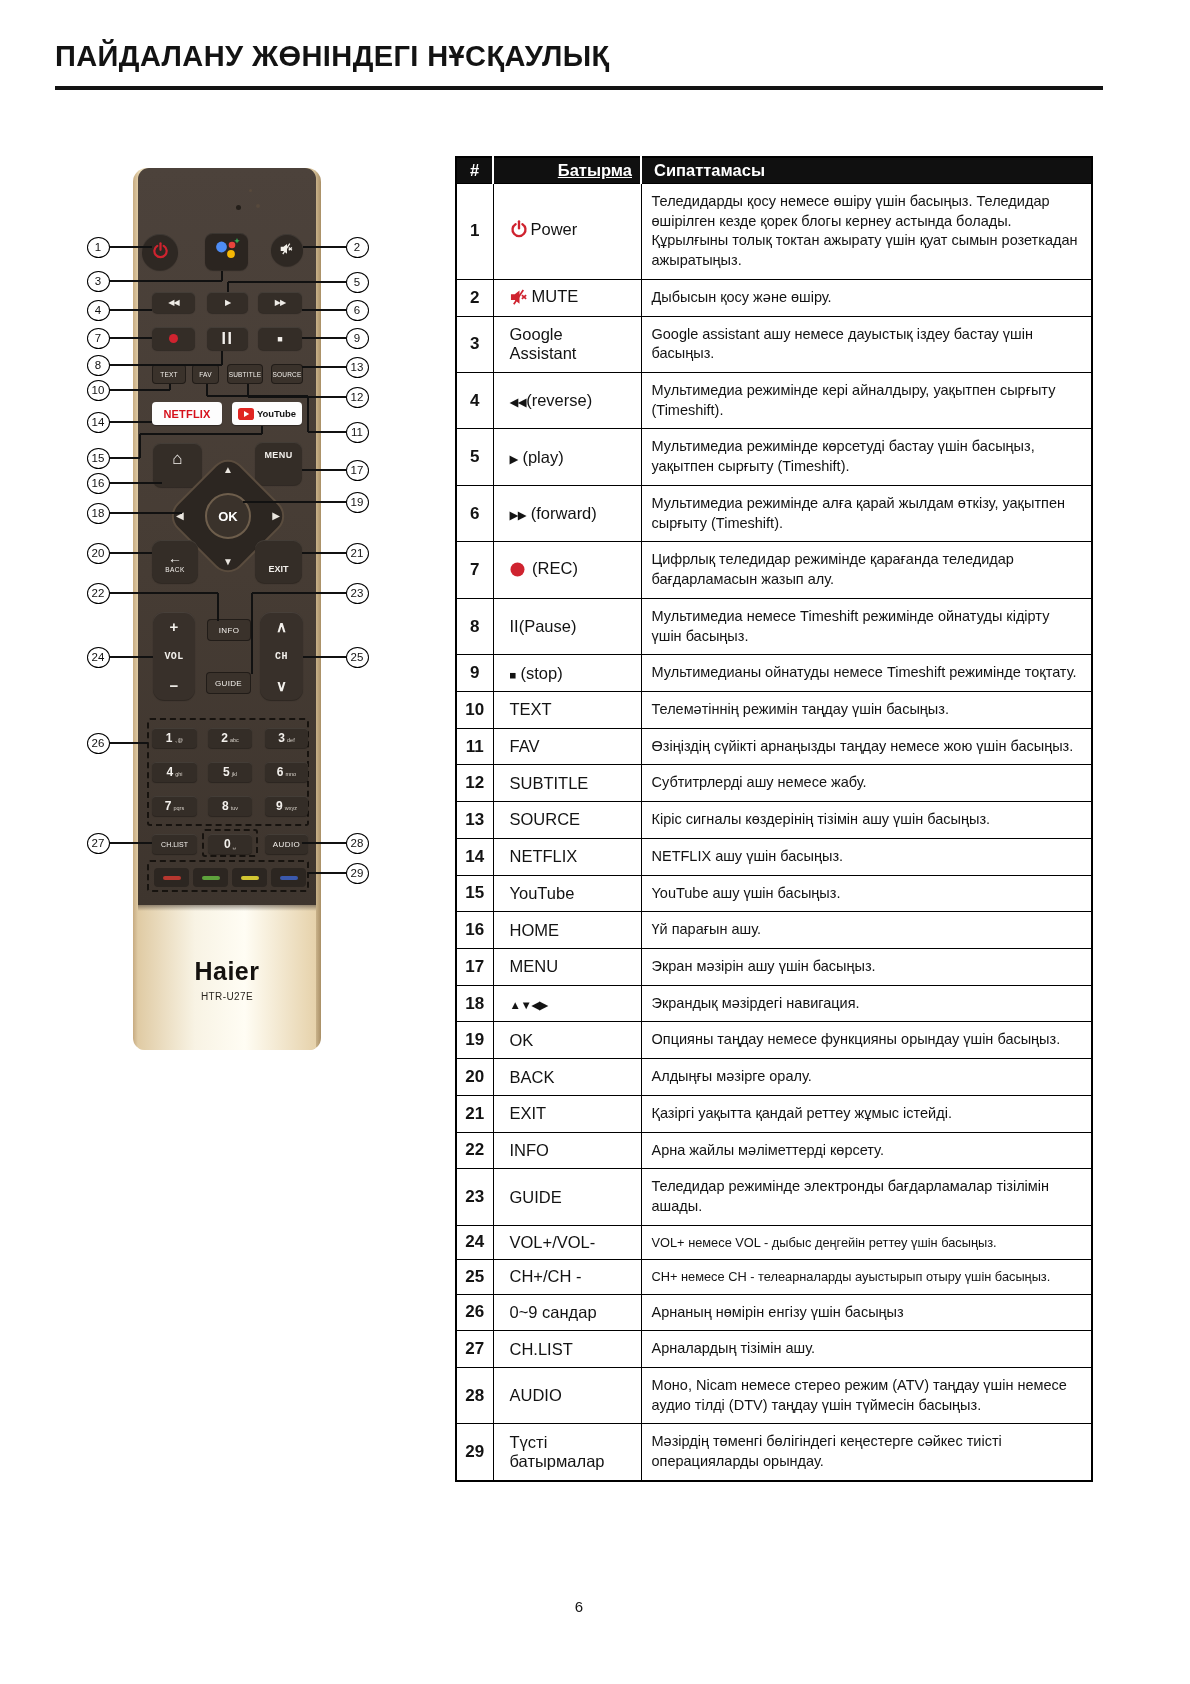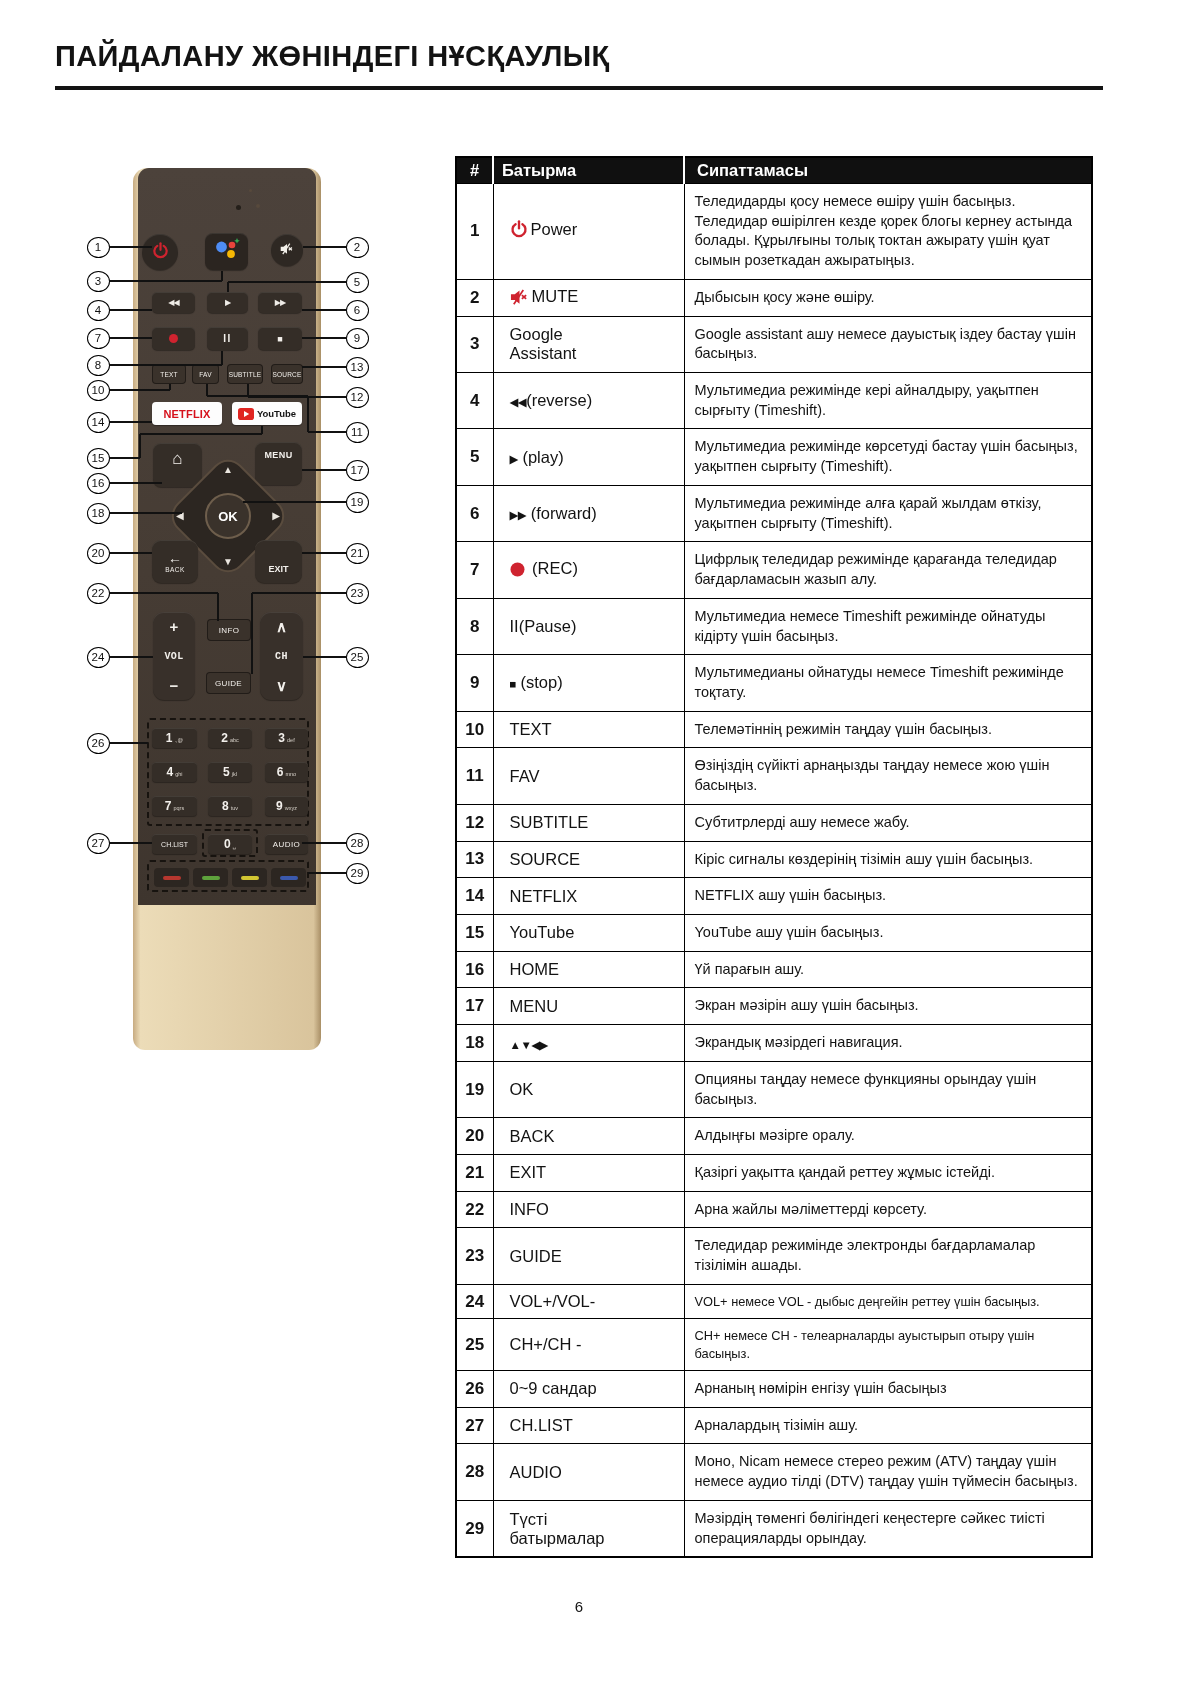--- a/index.html
+++ b/index.html
@@ -34,21 +34,21 @@
   .round{border-radius:50%;}
   .power{left:9px;top:66px;width:36px;height:36px;background:#2e2username;background:#2e2823;}
   .google{left:72px;top:65px;width:43px;height:37px;border-radius:8px;background:#2b2520;}
   .mute{left:138px;top:66px;width:32px;height:32px;background:#2e2823;}
   .media{font-size:8px;letter-spacing:-1px;color:#efece7;}
   .rev{left:19px;top:124px;width:43px;height:21px;}
   .play{left:74px;top:124px;width:41px;height:21px;}
   .fwd{left:125px;top:124px;width:44px;height:21px;}
   .rec{left:19px;top:159px;width:43px;height:23px;}
   .rec i{display:block;width:9px;height:9px;border-radius:50%;}
-  .pause{left:74px;top:159px;width:41px;height:23px;font-size:10px;font-weight:bold;letter-spacing:1.5px;}
+  .pause{left:74px;top:159px;width:41px;height:23px;font-size:16px;font-weight:bold;letter-spacing:1.5px;}
   .stop{left:125px;top:159px;width:44px;height:23px;font-size:9px;}
   .skey{font-size:6.5px;letter-spacing:.2px;background:#3a322b;box-shadow:0 0 0 1px #211c18;border-radius:3px;}
   .k-text{left:20px;top:197px;width:32px;height:18px;}
   .k-fav{left:60px;top:197px;width:25px;height:18px;}
   .k-sub{left:95px;top:197px;width:34px;height:18px;}
   .k-src{left:139px;top:197px;width:30px;height:18px;}
   .netflix-key{left:19px;top:234px;width:70px;height:23px;background:#fdfdfd;border-radius:4px;}
   .nf-text{font-weight:bold;font-size:11px;letter-spacing:.2px;}
   .youtube-key{left:99px;top:234px;width:70px;height:23px;background:#fdfdfd;border-radius:4px;gap:3px;}
   .yt-text{font-weight:bold;font-size:9.5px;color:#141414;}
@@ -95,21 +95,21 @@
   .callout{position:absolute;width:23px;height:21px;border:1.5px solid #000;border-radius:50%;
            background:#fff;display:flex;align-items:center;justify-content:center;
            font-size:11.5px;color:#111;z-index:5;}
   .cline{position:absolute;background:#111;z-index:4;}
 
   
   .tablewrap{position:absolute;left:455px;top:156px;width:638px;}
   table{width:100%;border-collapse:collapse;border:2px solid #000;}
   th{background:#101010;color:#fff;font-size:16.5px;padding:3px 8px;border-bottom:1.5px solid #000;}
   th.h-num{width:37px;border-right:2px solid #fff;}
-  th.h-btn{width:191px;border-right:2px solid #fff;text-align:left;}
+  th.h-btn{width:148px;border-right:2px solid #fff;text-align:right;text-decoration:underline;}
   th.h-desc{text-align:left;padding-left:12px;}
   td{border:1.5px solid #000;vertical-align:middle;}
   td.c-num{text-align:center;font-weight:bold;font-size:17px;}
   td.c-btn{font-weight:normal;font-size:16.5px;padding:4px 4px 4px 16px;line-height:1.15;}
   td.c-desc{font-size:14.5px;line-height:1.36;padding:8px 10px;}
   td.c-desc.small{font-size:12.8px;}
   .cell-icon{vertical-align:-3px;margin-right:3px;}
   .tri{font-size:11.5px;letter-spacing:-.5px;}
 
   .page-number{position:absolute;left:0;top:1598px;width:1158px;text-align:center;font-size:15px;}
@@ -117,20 +117,24 @@
 </head>
 <body>
 
 <div class="page">
 
   <div class="page-title">ПАЙДАЛАНУ ЖӨНІНДЕГІ НҰСҚАУЛЫҚ</div>
   <div class="title-rule"></div>
 
   <div class="remote">
     <div class="remote-dark"></div>
+    <div class="remote-light">
+      <div class="brand">Haier</div>
+      <div class="model">HTR-U27E</div>
+    </div>
     <div class="mic-dot d1"></div>
     <div class="mic-dot d2"></div>
     <div class="mic-dot d3"></div>
 
     <div class="key round power">
         <span class="ic"><svg width="17" height="17" viewBox="0 0 20 20">
             <path d="M6.2 4.6 A7.2 7.2 0 1 0 13.8 4.6" fill="none" stroke="#cf232f" stroke-width="2.6" stroke-linecap="round"></path>
             <line x1="10" y1="1.5" x2="10" y2="9.2" stroke="#cf232f" stroke-width="2.6" stroke-linecap="round"></line>
           </svg></span>
       </div>

